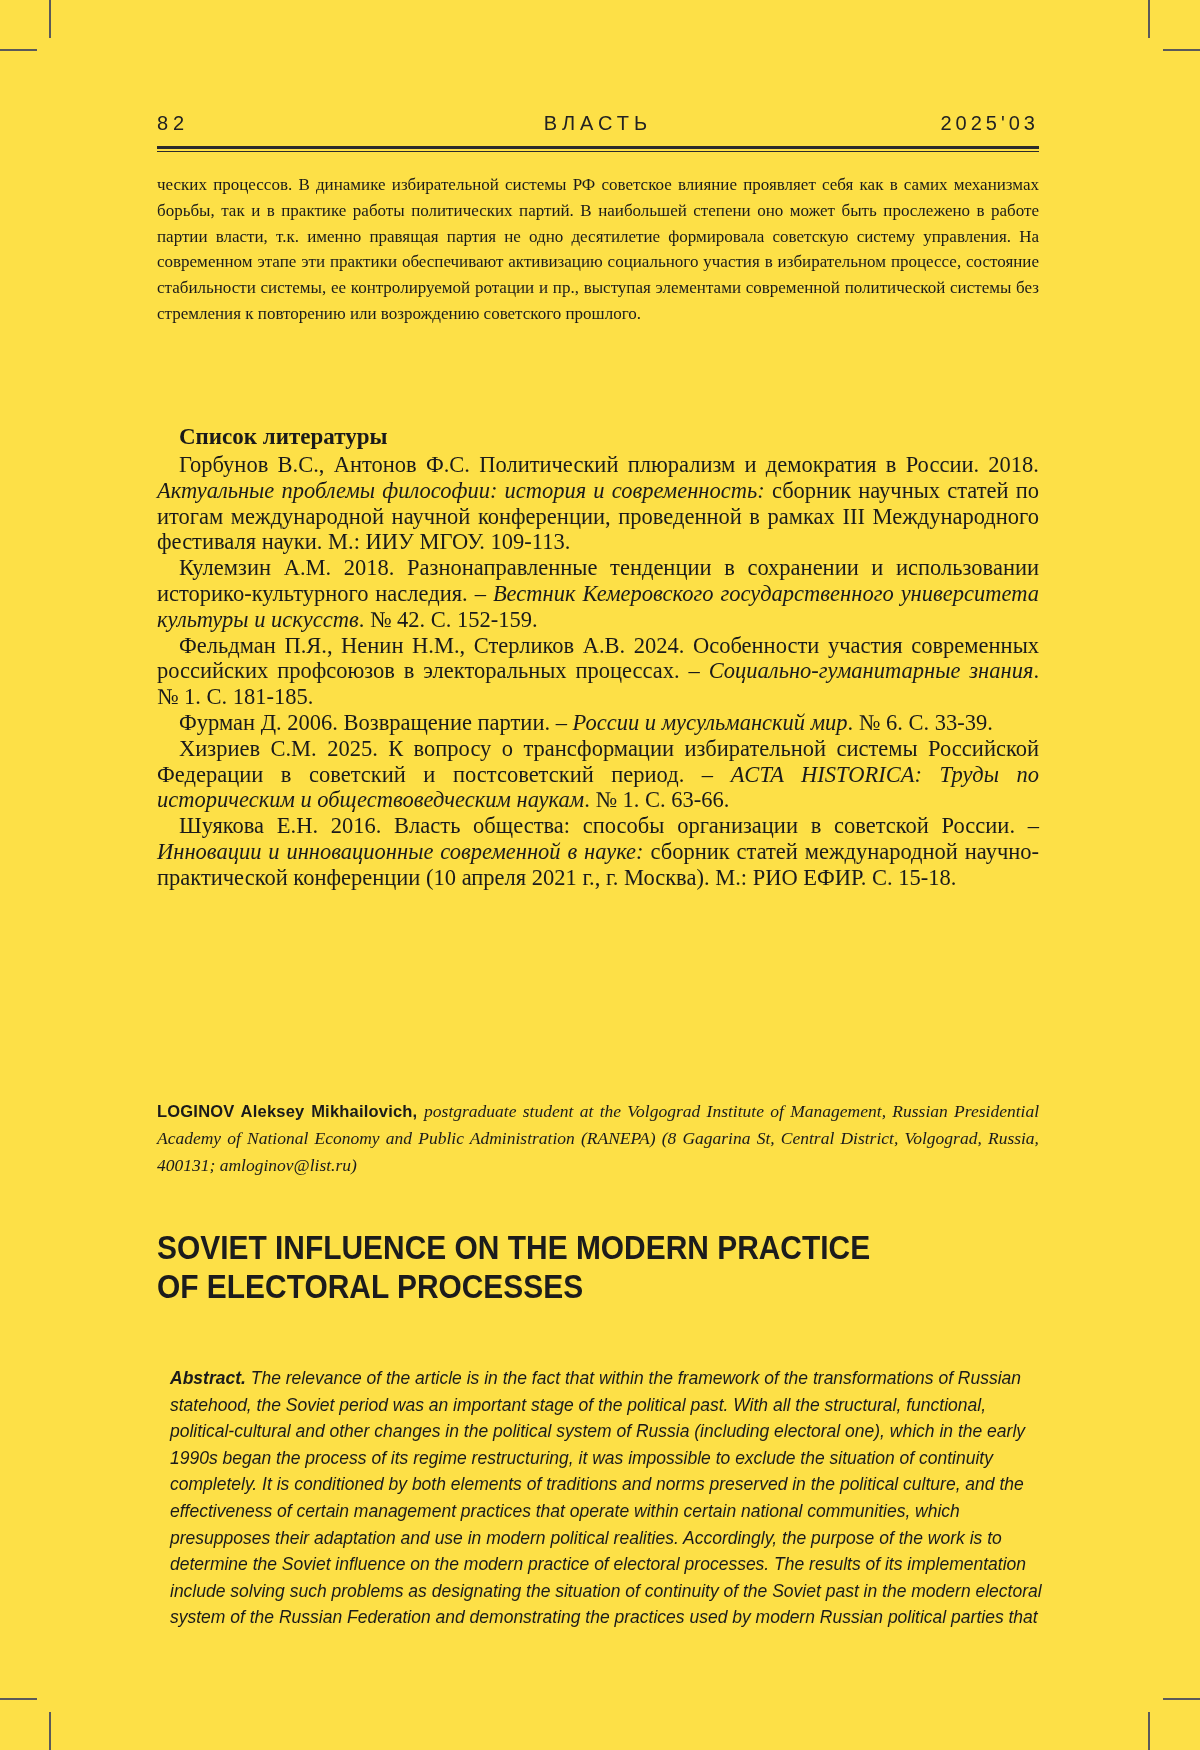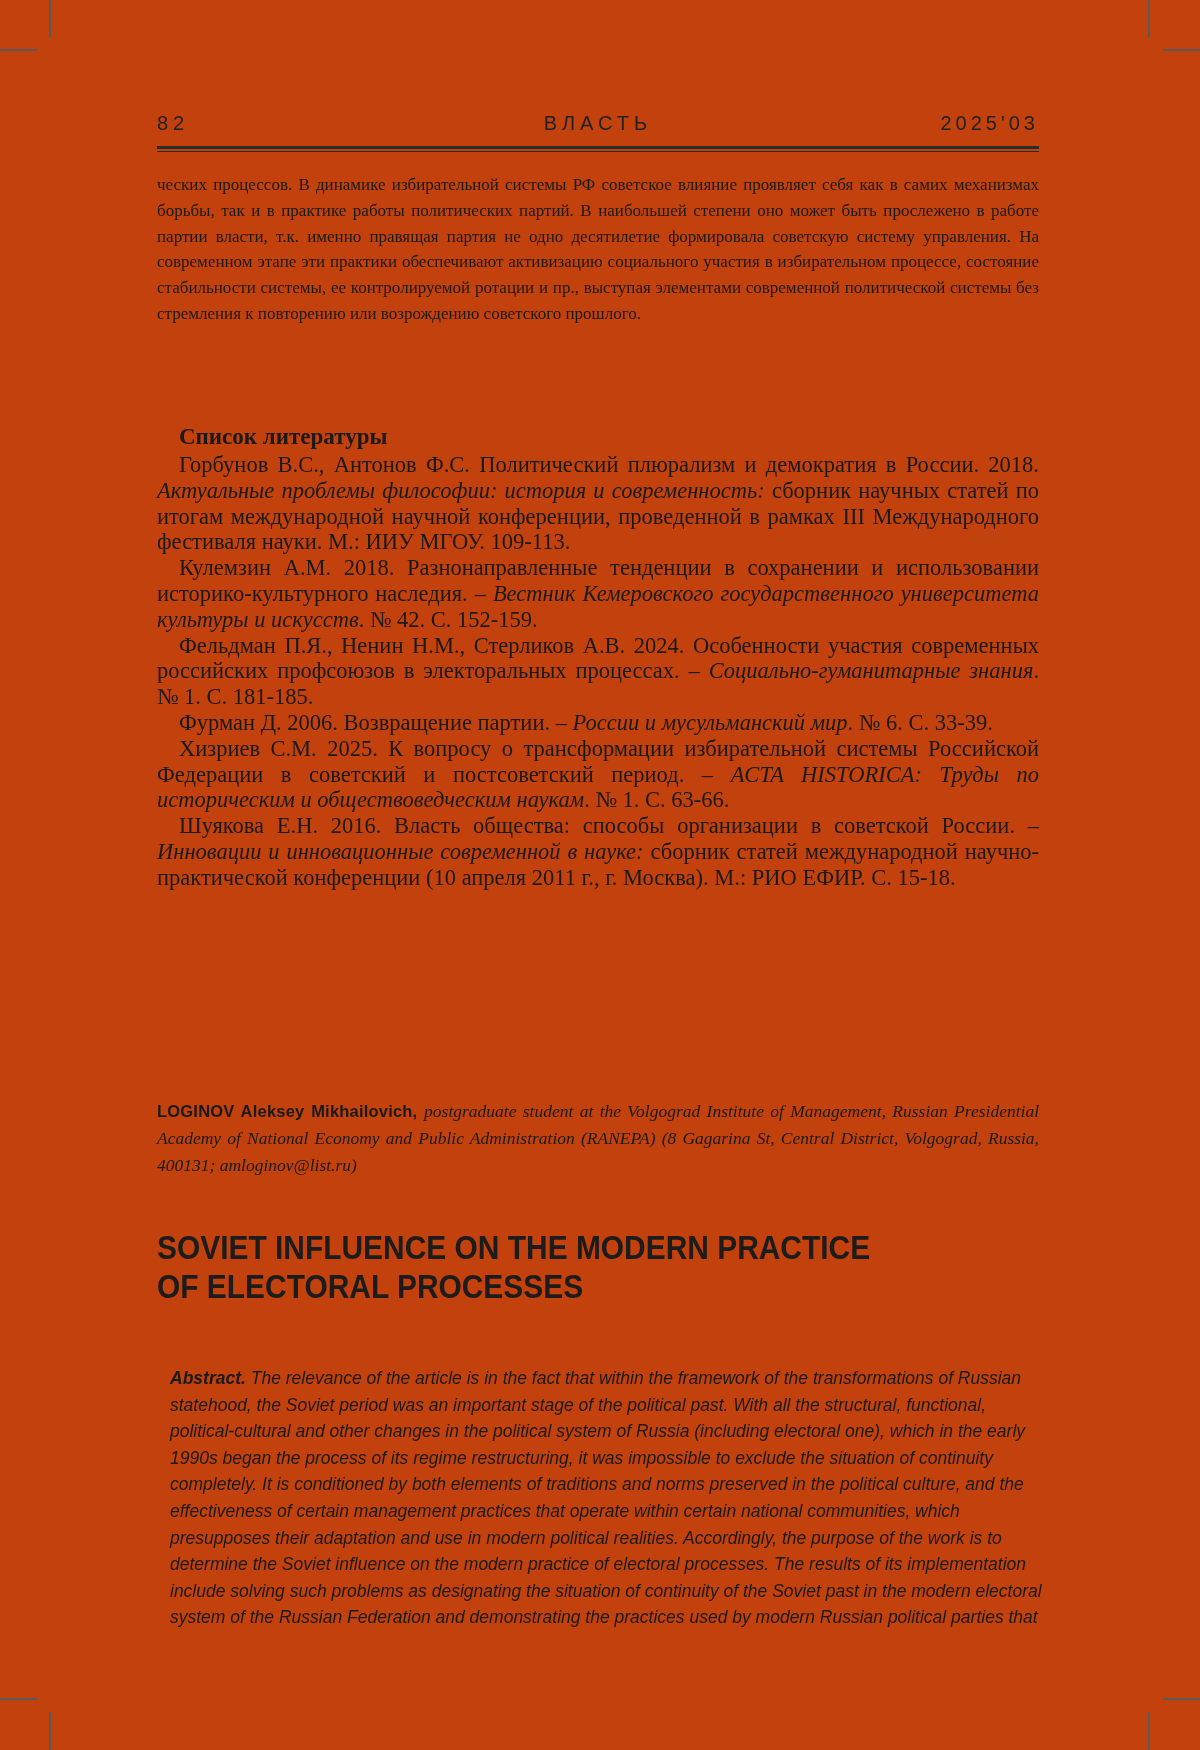--- a/index.html
+++ b/index.html
@@ -1,19 +1,19 @@
 <!DOCTYPE html>
 <html><head>
 <meta charset="utf-8">
 <style>
   html, body { margin:0; padding:0; background:#ffffff; }
   .page {
     position:relative;
     width:1200px; height:1750px;
-    background:#c2410c;
+    background:#fde047;
     color:#1a1a1a;
     font-family:"Liberation Serif", serif;
     overflow:hidden;
   }
 
   
   .crop { position:absolute; background:#5a5a5a; }
   .cm-tl-v { left:49px;  top:0;      width:2px;  height:38px; }
   .cm-tl-h { left:0;     top:49px;   width:37px; height:2px;  }
   .cm-tr-v { left:1148px;top:0;      width:2px;  height:38px; }
@@ -119,21 +119,21 @@
   <p class="col body-text">ческих процессов. В динамике избирательной системы РФ советское влияние проявляет себя как в самих механизмах борьбы, так и в практике работы политических партий. В наибольшей степени оно может быть прослежено в работе партии власти, т.к. именно правящая партия не одно десятилетие формировала советскую систему управления. На современном этапе эти практики обеспечивают активизацию социального участия в избирательном процессе, состояние стабильности системы, ее контролируемой ротации и пр., выступая элементами современной политической системы без стремления к повторению или возрождению советского прошлого.</p>
 
   <h3 class="col bib-heading">Список литературы</h3>
 
   <div class="col bib-list">
       <div class="reference"><span class="seg-normal">Горбунов В.С., Антонов Ф.С. Политический плюрализм и демократия в России. 2018. </span><span class="seg-italic">Актуальные проблемы философии: история и современность:</span><span class="seg-normal"> сборник научных статей по итогам международной научной конференции, проведенной в рамках III Международного фестиваля науки. М.: ИИУ МГОУ. 109-113.</span></div>
       <div class="reference"><span class="seg-normal">Кулемзин А.М. 2018. Разнонаправленные тенденции в сохранении и использовании историко-культурного наследия. – </span><span class="seg-italic">Вестник Кемеровского государственного университета культуры и искусств</span><span class="seg-normal">. № 42. С. 152-159.</span></div>
       <div class="reference"><span class="seg-normal">Фельдман П.Я., Ненин Н.М., Стерликов А.В. 2024. Особенности участия современных российских профсоюзов в электоральных процессах. – </span><span class="seg-italic">Социально-гуманитарные знания</span><span class="seg-normal">. № 1. С. 181-185.</span></div>
       <div class="reference"><span class="seg-normal">Фурман Д. 2006. Возвращение партии. – </span><span class="seg-italic">России и мусульманский мир</span><span class="seg-normal">. № 6. С. 33-39.</span></div>
       <div class="reference"><span class="seg-normal">Хизриев С.М. 2025. К вопросу о трансформации избирательной системы Российской Федерации в советский и постсоветский период. – </span><span class="seg-italic">ACTA HISTORICA: Труды по историческим и обществоведческим наукам</span><span class="seg-normal">. № 1. С. 63-66.</span></div>
-      <div class="reference"><span class="seg-normal">Шуякова Е.Н. 2016. Власть общества: способы организации в советской России. – </span><span class="seg-italic">Инновации и инновационные современной в науке:</span><span class="seg-normal"> сборник статей международной научно-практической конференции (10 апреля 2011 г., г. Москва). М.: РИО ЕФИР. С. 15-18.</span></div>
+      <div class="reference"><span class="seg-normal">Шуякова Е.Н. 2016. Власть общества: способы организации в советской России. – </span><span class="seg-italic">Инновации и инновационные современной в науке:</span><span class="seg-normal"> сборник статей международной научно-практической конференции (10 апреля 2021 г., г. Москва). М.: РИО ЕФИР. С. 15-18.</span></div>
     </div>
 
   <p class="col author-note"><span class="seg-bold-sans">LOGINOV Aleksey Mikhailovich, </span><span class="seg-italic">postgraduate student at the Volgograd Institute of Management, Russian Presidential Academy of National Economy and Public Administration (RANEPA) (8 Gagarina St, Central District, Volgograd, Russia, 400131; amloginov@list.ru)</span></p>
 
   <h1 class="col english-title">SOVIET INFLUENCE ON THE MODERN PRACTICE
 OF ELECTORAL PROCESSES</h1>
 
   <p class="col abstract"><span class="seg-bold-italic">Abstract. </span><span class="seg-italic">The relevance of the article is in the fact that within the framework of the transformations of Russian statehood, the Soviet period was an important stage of the political past. With all the structural, functional, political-cultural and other changes in the political system of Russia (including electoral one), which in the early 1990s began the process of its regime restructuring, it was impossible to exclude the situation of continuity completely. It is conditioned by both elements of traditions and norms preserved in the political culture, and the effectiveness of certain management practices that operate within certain national communities, which presupposes their adaptation and use in modern political realities. Accordingly, the purpose of the work is to determine the Soviet influence on the modern practice of electoral processes. The results of its implementation include solving such problems as designating the situation of continuity of the Soviet past in the modern electoral system of the Russian Federation and demonstrating the practices used by modern Russian political parties that</span></p>
 
 </div>

